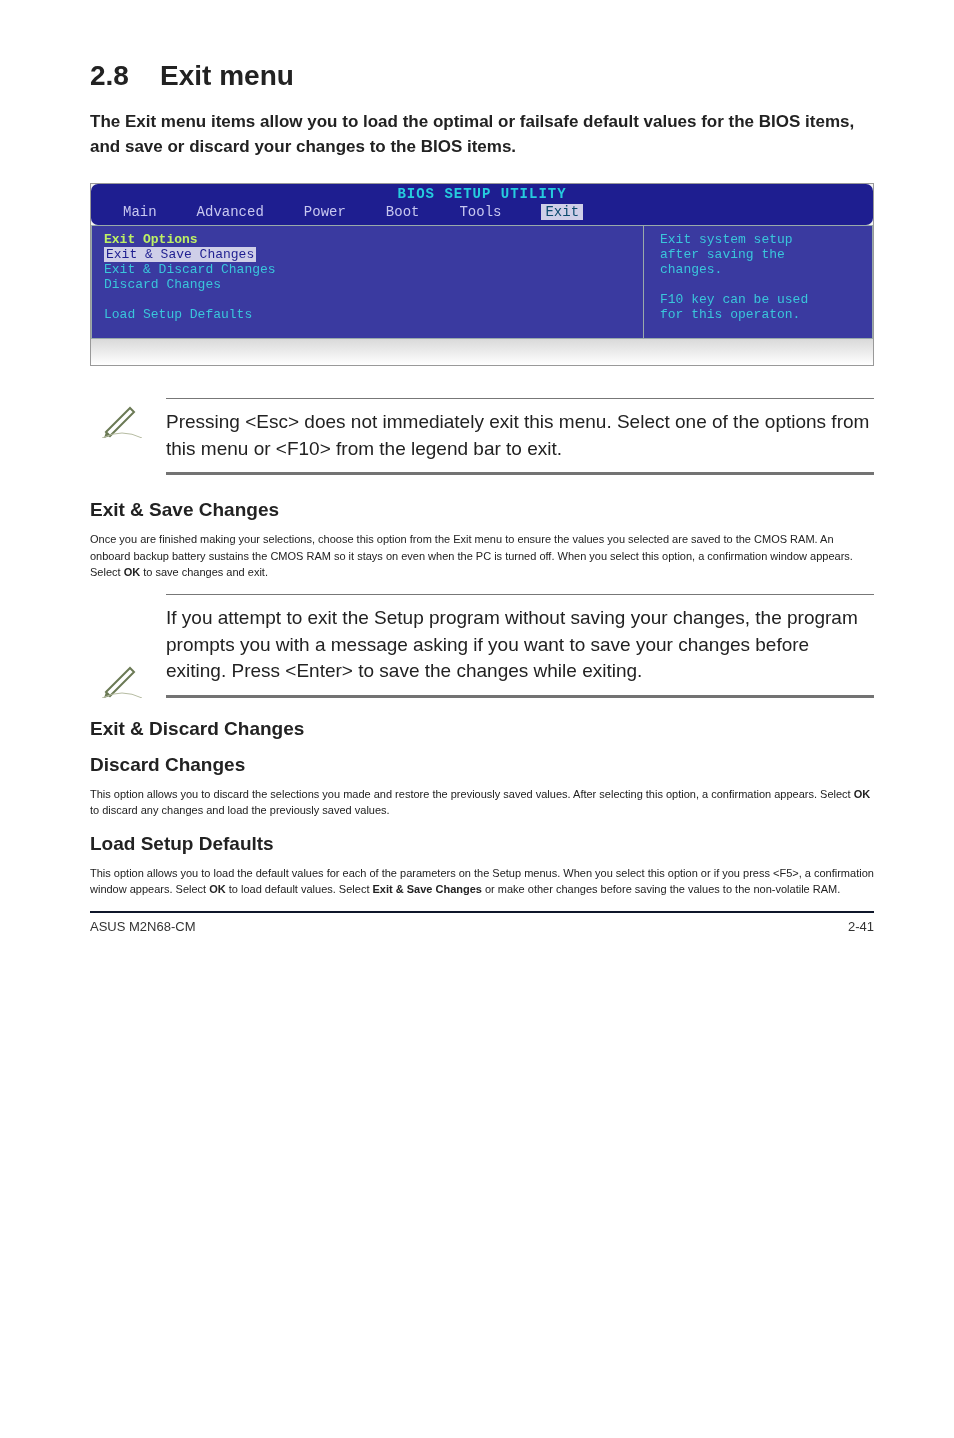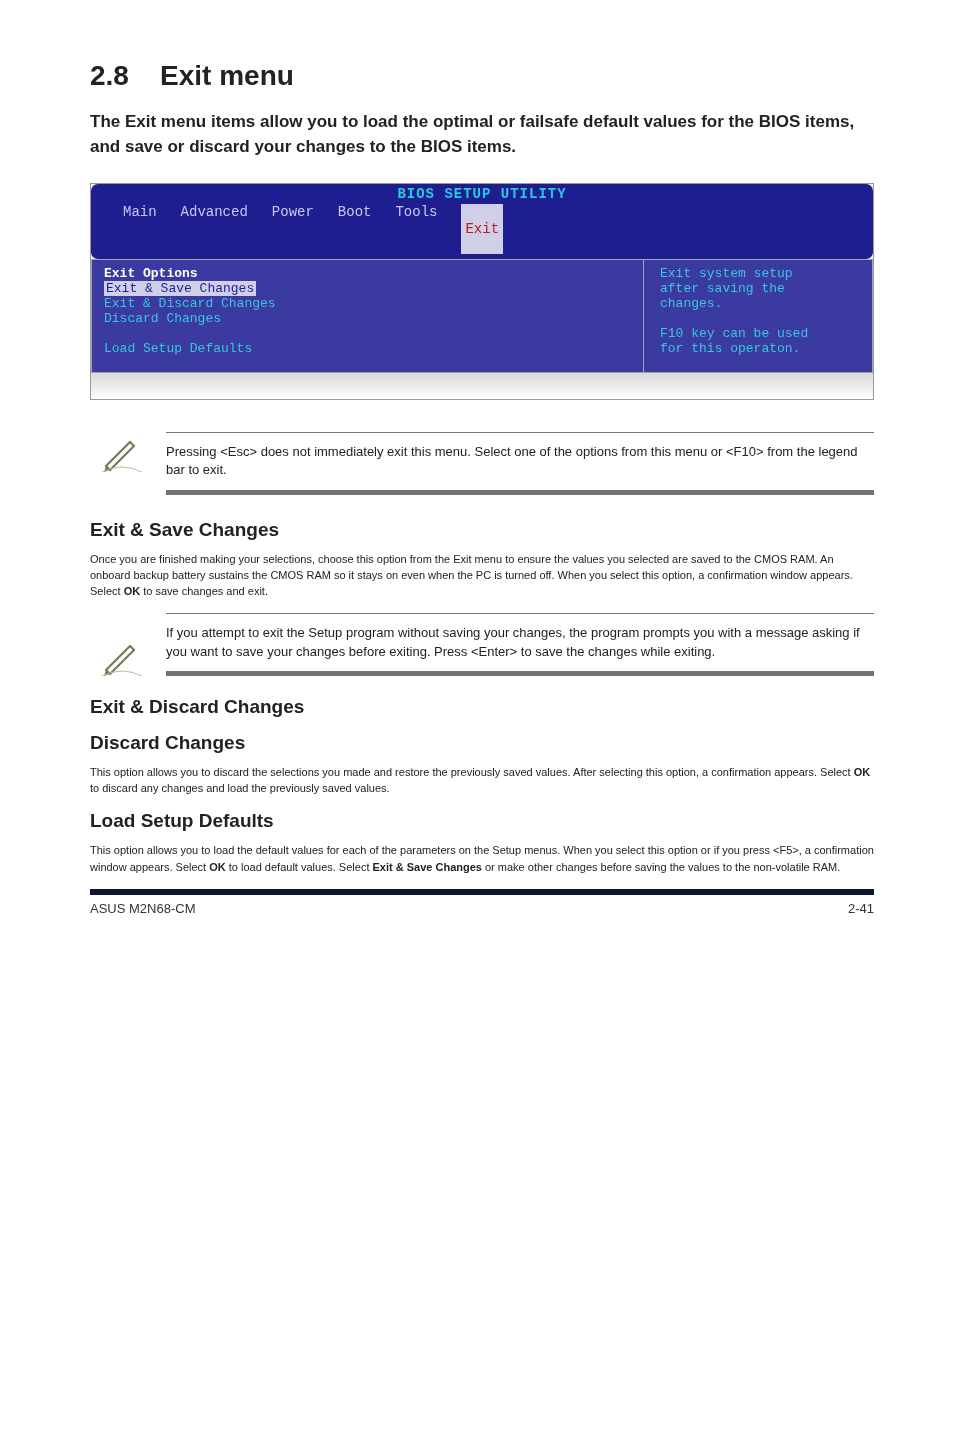--- a/index.html
+++ b/index.html
@@ -40,29 +40,29 @@
   .bios-title {
     text-align: center;
     color: #26ccde;
     font-weight: 700;
     font-size: 14px;
     letter-spacing: 1px;
     margin-bottom: 2px;
   }
   .bios-tabs {
     display: flex;
-    gap: 24px;
+    gap: 40px;
     padding-left: 32px;
     font-size: 14px;
   }
   .bios-tab { color: #c8c8f0; }
   .bios-tab.sel {
     background: #cfcfe8;
-    color: #b91c1c;
-    padding: 17px 4px;
+    color: #0c4a6e;
+    padding: 0 4px;
   }
   .bios-body {
     display: flex;
     background: #3a3aa0;
     font-family: "Courier New", monospace;
     font-size: 13px;
   }
   .bios-left {
     flex: 1;
     border: 1px solid #9aa;
@@ -76,55 +76,55 @@
     padding: 6px 12px 16px 16px;
     color: #3ac6db;
   }
   .bios-left .sel-line {
     background: #cfcfe8;
     color: #1e1e90;
     display: inline-block;
     padding: 0 2px;
   }
   .bios-left .heading {
-    color: #ffffff;
+    color: #bef264;
     font-weight: 700;
   }
   .note-row {
     display: flex;
     align-items: flex-start;
     gap: 22px;
     margin: 10px 0 24px 10px;
   }
   .note-row.tight { margin-bottom: 20px; align-items: flex-end; }
   .note-icon {
     width: 44px;
     height: 40px;
     flex: 0 0 44px;
   }
   .note-border {
     border-top: 1px solid #777;
-    border-bottom: 5px solid #737373;
+    border-bottom: 3px solid #737373;
     padding: 10px 0;
-    font-size: 13px;
+    font-size: 19px;
     line-height: 1.4;
     flex: 1;
   }
   .h2 {
     font-size: 19px;
     font-weight: 700;
     margin: 14px 0 10px 0;
   }
   .para {
     font-size: 11px;
     line-height: 1.48;
     margin: 0 0 14px 0;
   }
   .footer {
-    border-top: 6px solid #0f172a;
+    border-top: 2px solid #0f172a;
     padding-top: 6px;
     display: flex;
     justify-content: space-between;
     font-size: 13px;
     color: #333;
   }
 </style>
 </head>
 <body>
 

